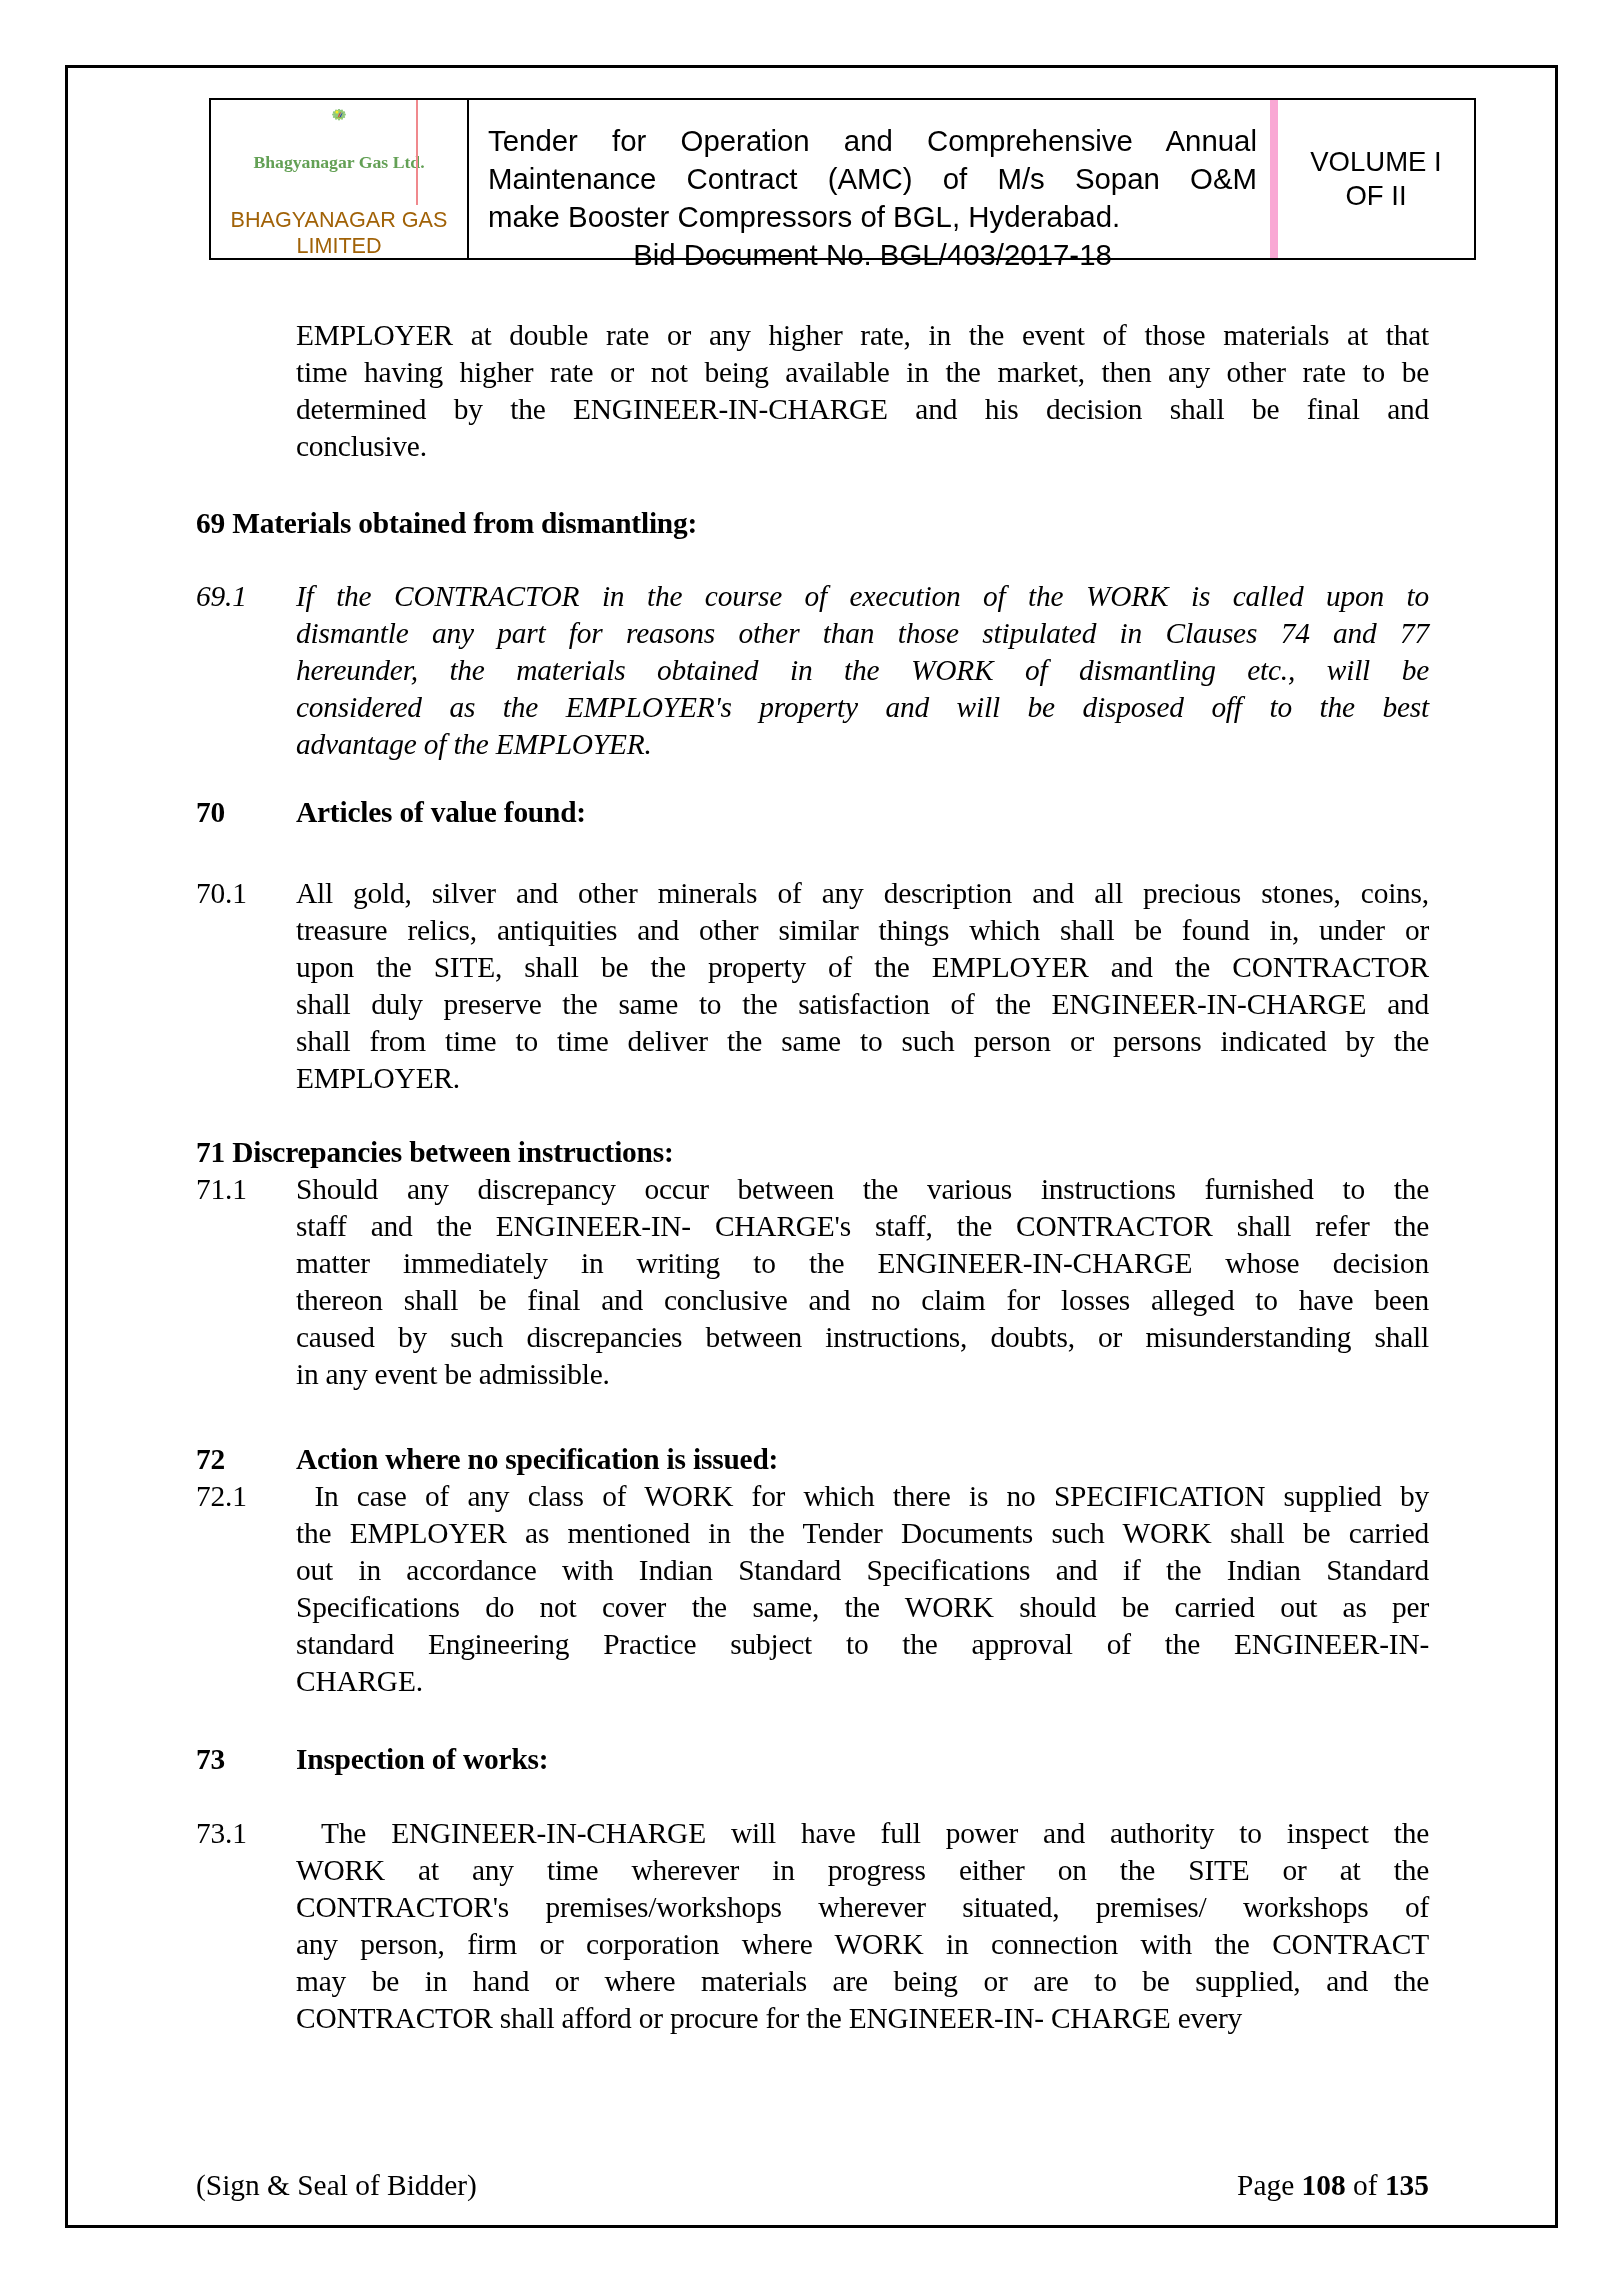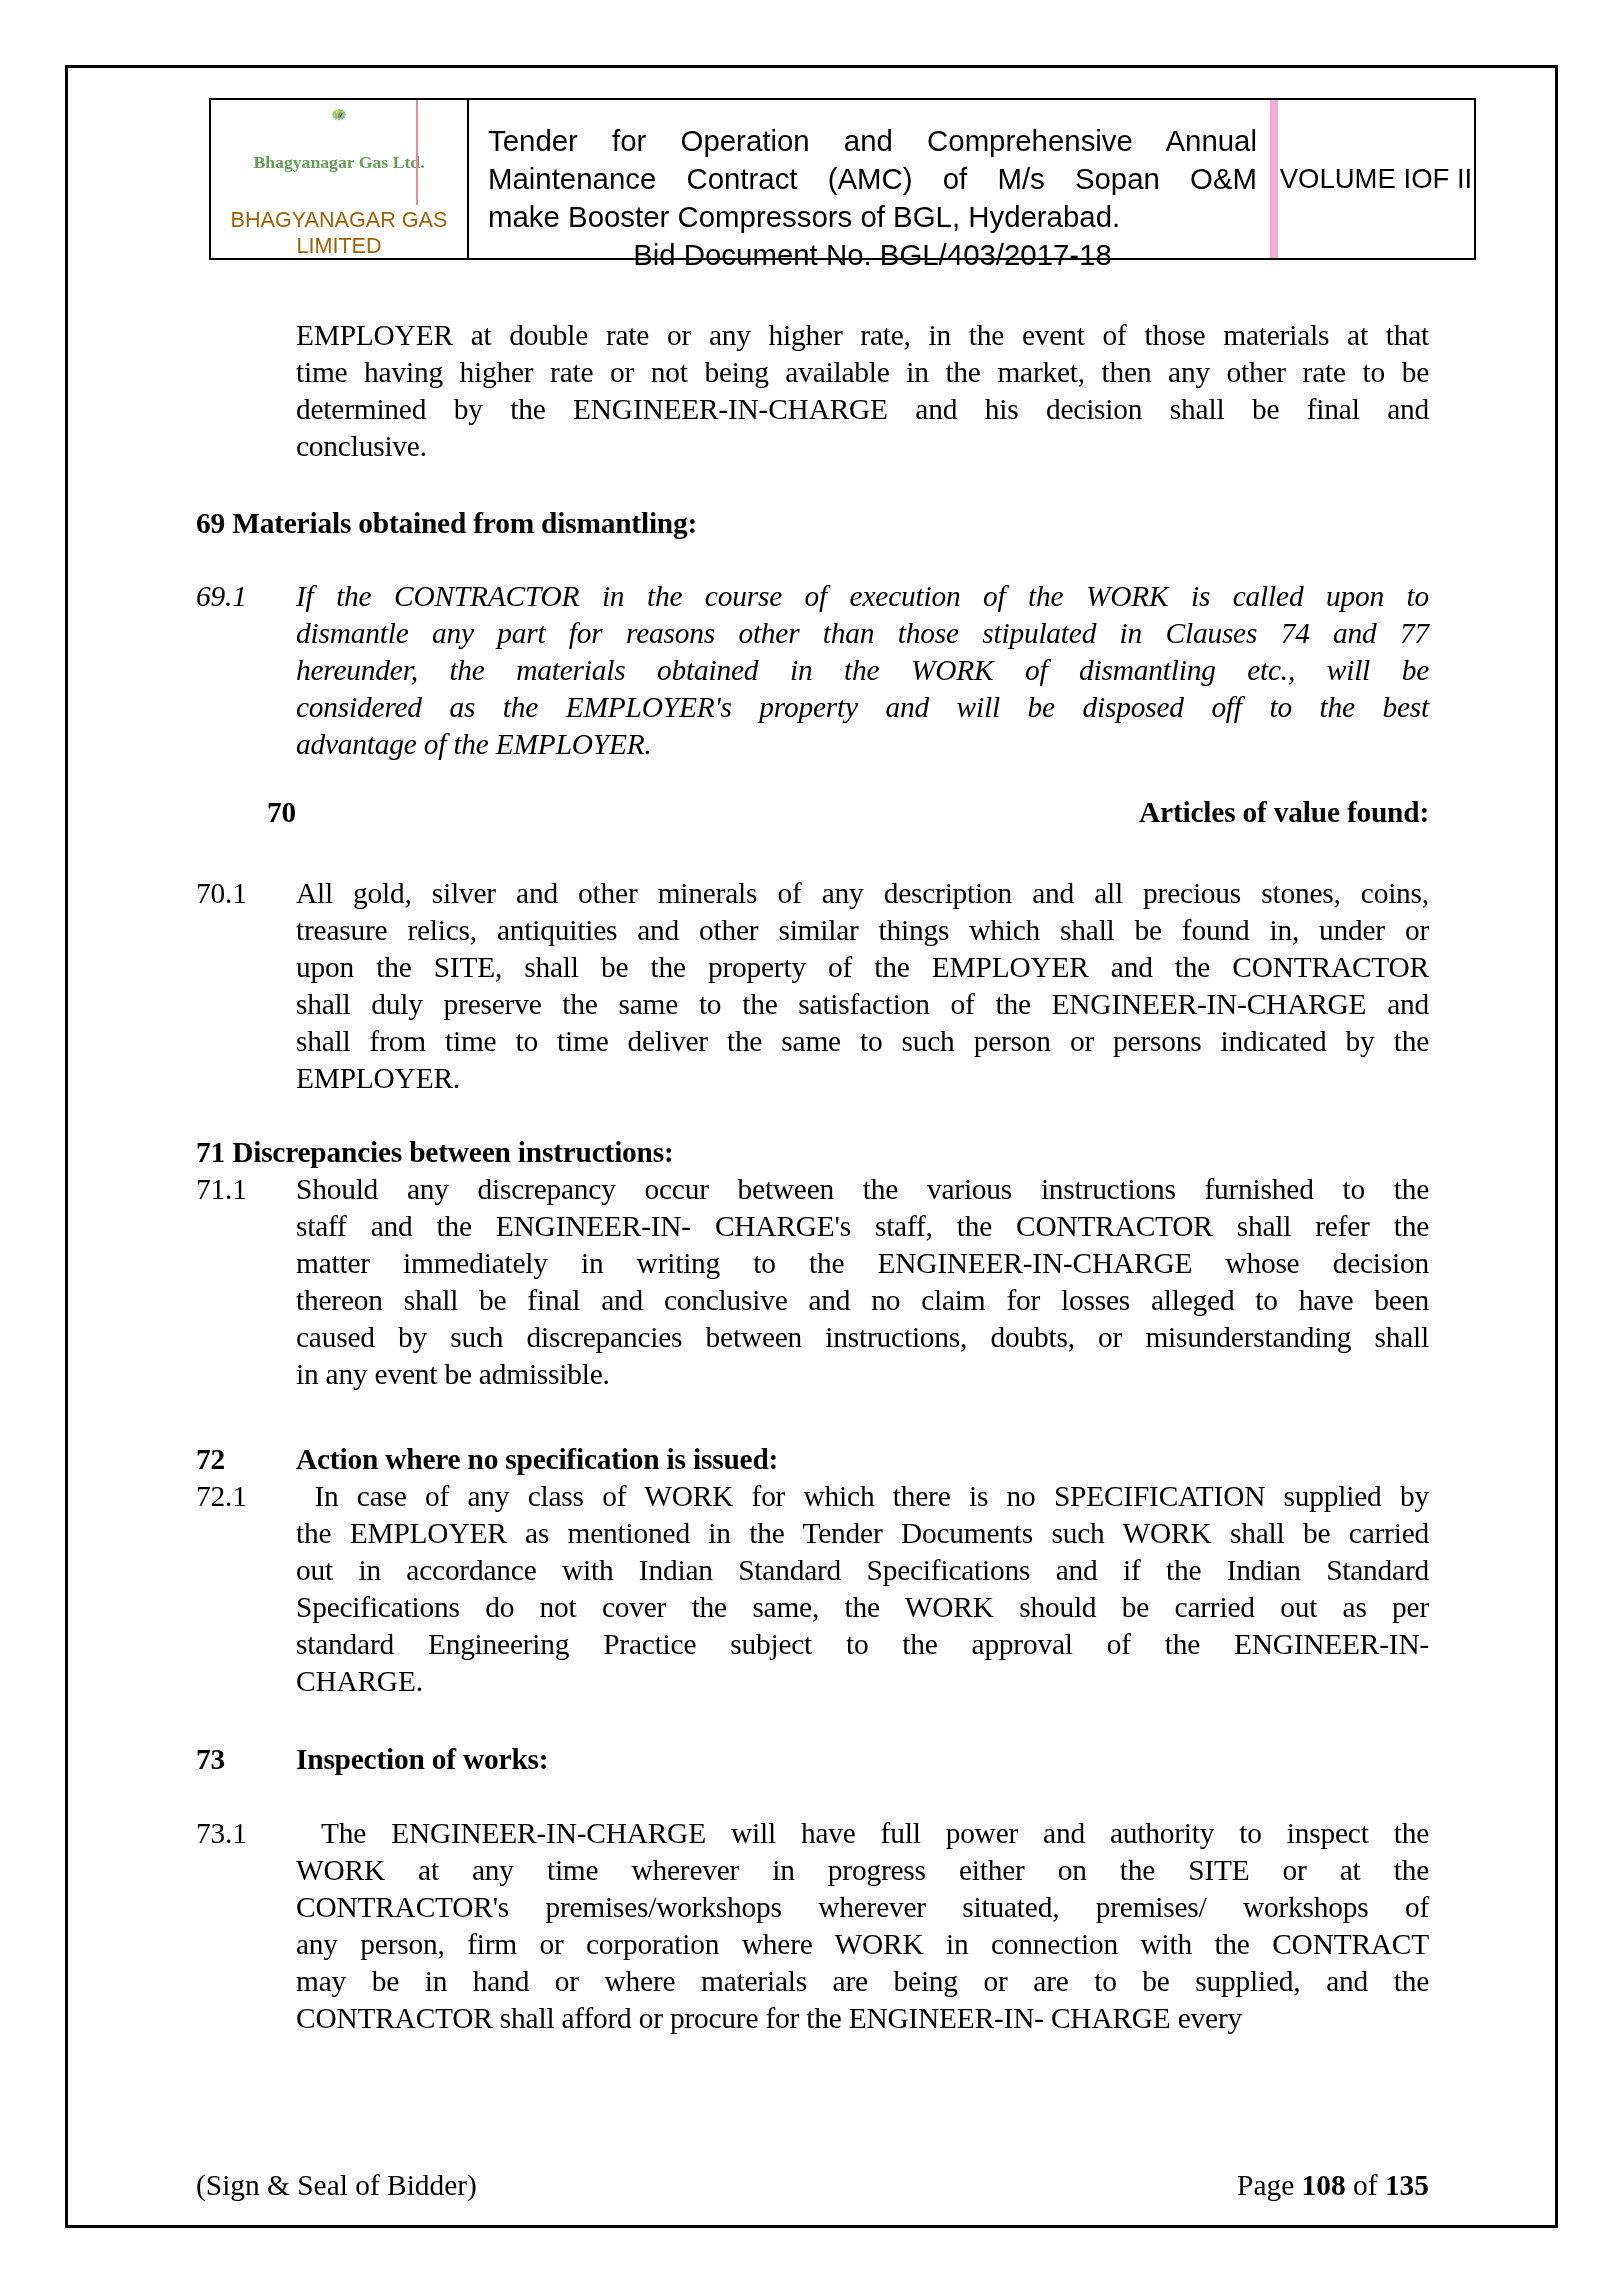--- a/index.html
+++ b/index.html
@@ -3,21 +3,21 @@
 <meta charset="utf-8">
 <style>
   html,body{margin:0;padding:0;background:#ffffff;}
   .page{position:relative;width:1623px;height:2295px;background:#ffffff;color:#000;overflow:hidden;}
   .page-border{position:absolute;left:65px;top:65px;width:1487px;height:2157px;border:3.3px solid #000;}
 
   
   .header-table{position:absolute;left:209px;top:98px;width:1267px;height:162px;box-sizing:border-box;border:2px solid #000;display:flex;background:#fff;}
   .cell-logo{width:258px;box-sizing:border-box;border-right:2px solid #000;position:relative;display:flex;flex-direction:column;align-items:center;gap:32px;}
   .cell-title{flex:1;box-sizing:border-box;border-right:8px solid #f9a8d4;padding:22px 13px 0 13px;font-family:"Liberation Sans",sans-serif;font-size:29.4px;line-height:38px;margin-left:6px;}
-  .cell-volume{width:196px;display:flex;flex-direction:row;justify-content:center;align-items:center;text-align:center;font-family:"Liberation Sans",sans-serif;font-size:27.5px;line-height:34px;}
+  .cell-volume{width:196px;display:flex;flex-direction:column;justify-content:center;align-items:center;text-align:center;font-family:"Liberation Sans",sans-serif;font-size:27.5px;line-height:34px;}
   .red-line{position:absolute;left:205px;top:0;width:2px;height:105px;background:var(--divider-red);}
   .emblem{margin-top:9.2px;}
   .logo-caption{font-family:"Liberation Serif",serif;font-weight:bold;font-size:17.7px;line-height:19.6px;color:var(--caption-green);}
   .company{margin-top:2.6px;font-family:"Liberation Sans",sans-serif;font-size:21.6px;line-height:25.5px;text-align:center;color:#a16207;}
   .t-just{text-align:justify;text-align-last:justify;}
   .t-left{text-align:left;}
   .t-center{text-align:center;}
 
   
   .doc-body{position:absolute;left:196px;top:291px;width:1233px;font-family:"Liberation Serif",serif;font-size:29.4px;line-height:37px;letter-spacing:-0.2px;margin-top:26px;}
@@ -106,21 +106,21 @@
       <div class="blk" style="margin-top: 36px; font-style: italic;">
         <span class="num">69.1</span>
         <div class="ptxt">
           <div class="jl">If the CONTRACTOR in the course of execution of the WORK is called upon to</div>
           <div class="jl">dismantle any part for reasons other than those stipulated in Clauses 74 and 77</div>
           <div class="jl">hereunder, the materials obtained in the WORK of dismantling etc., will be</div>
           <div class="jl">considered as the EMPLOYER's property and will be disposed off to the best</div>
           <div class="ll">advantage of the EMPLOYER.</div>
         </div>
       </div>
-      <div class="blk" style="margin-top: 31px; text-align: right;">
+      <div class="blk" style="margin-top: 31px;">
         <span class="num bold">70</span>
         <div class="ptxt bold">Articles of value found:</div>
       </div>
       <div class="blk" style="margin-top: 44px;">
         <span class="num">70.1</span>
         <div class="ptxt">
           <div class="jl">All gold, silver and other minerals of any description and all precious stones, coins,</div>
           <div class="jl">treasure relics, antiquities and other similar things which shall be found in, under or</div>
           <div class="jl">upon the SITE, shall be the property of the EMPLOYER and the CONTRACTOR</div>
           <div class="jl">shall duly preserve the same to the satisfaction of the ENGINEER-IN-CHARGE and</div>

